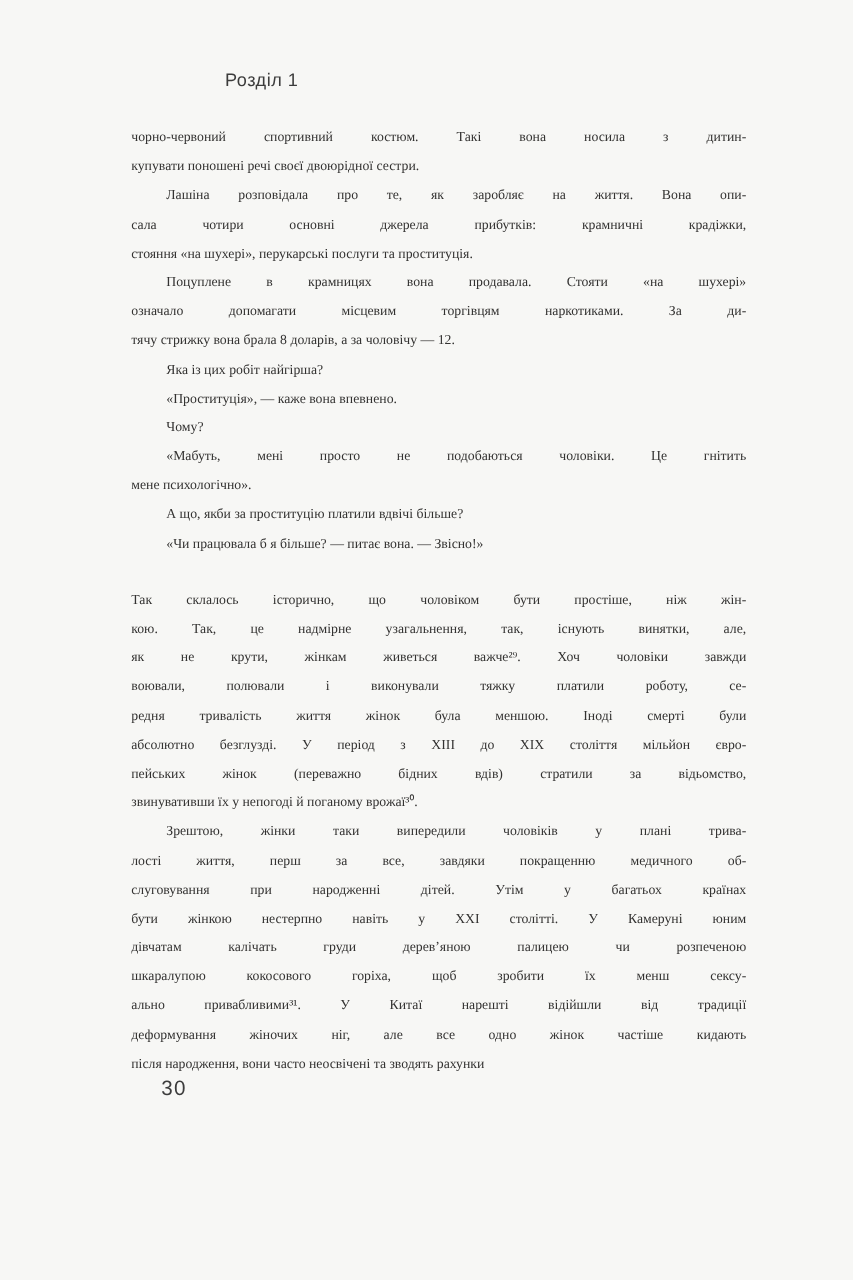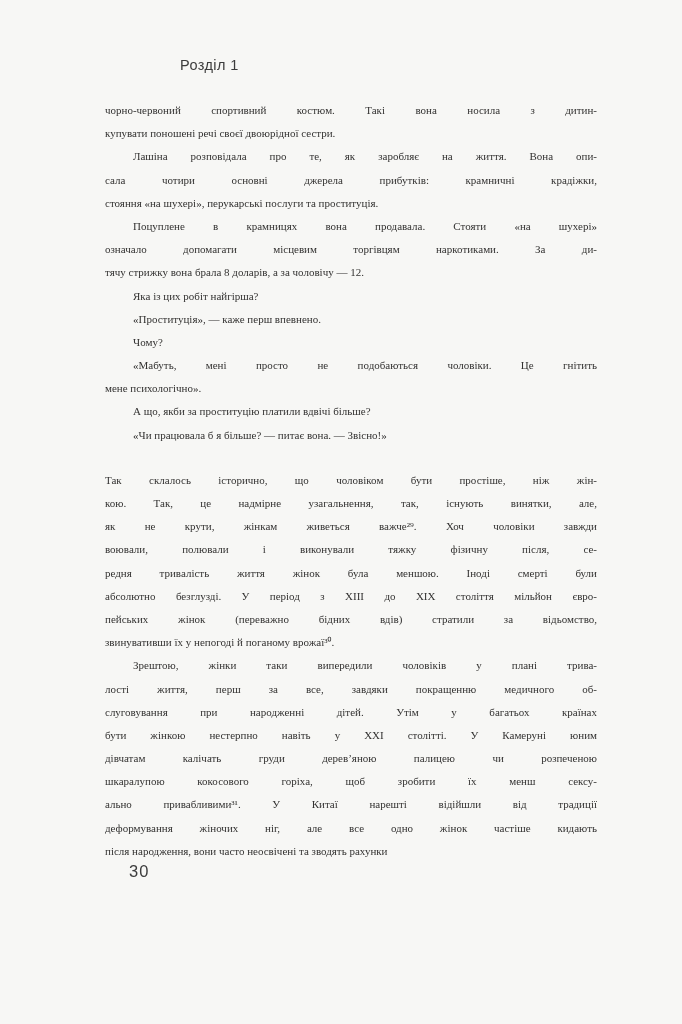--- a/index.html
+++ b/index.html
@@ -90,21 +90,21 @@
         <div class="line indent">Поцуплене в крамницях вона продавала. Стояти «на шухері»</div>
         <div class="line">означало допомагати місцевим торгівцям наркотиками. За ди-</div>
         <div class="line last">тячу стрижку вона брала 8 доларів, а за чоловічу — 12.</div>
       </div>
 
       <div class="para">
         <div class="line last indent">Яка із цих робіт найгірша?</div>
       </div>
 
       <div class="para">
-        <div class="line last indent">«Проституція», — каже перш впевнено.</div>
+        <div class="line last indent">«Проституція», — каже вона впевнено.</div>
       </div>
 
       <div class="para">
         <div class="line last indent">Чому?</div>
       </div>
 
       <div class="para">
         <div class="line indent">«Мабуть, мені просто не подобаються чоловіки. Це гнітить</div>
         <div class="line last">мене психологічно».</div>
       </div>
@@ -118,21 +118,21 @@
       </div>
 
     </div>
 
     <div class="section">
 
       <div class="para">
         <div class="line">Так склалось історично, що чоловіком бути простіше, ніж жін-</div>
         <div class="line">кою. Так, це надмірне узагальнення, так, існують винятки, але,</div>
         <div class="line">як не крути, жінкам живеться важче²⁹. Хоч чоловіки завжди</div>
-        <div class="line">воювали, полювали і виконували тяжку фізичну після, се-</div>
+        <div class="line">воювали, полювали і виконували тяжку платили роботу, се-</div>
         <div class="line">редня тривалість життя жінок була меншою. Іноді смерті були</div>
         <div class="line">абсолютно безглузді. У період з XIII до XIX століття мільйон євро-</div>
         <div class="line">пейських жінок (переважно бідних вдів) стратили за відьомство,</div>
         <div class="line last">звинувативши їх у непогоді й поганому врожаї³⁰.</div>
       </div>
 
       <div class="para">
         <div class="line indent">Зрештою, жінки таки випередили чоловіків у плані трива-</div>
         <div class="line">лості життя, перш за все, завдяки покращенню медичного об-</div>
         <div class="line">слуговування при народженні дітей. Утім у багатьох країнах</div>

